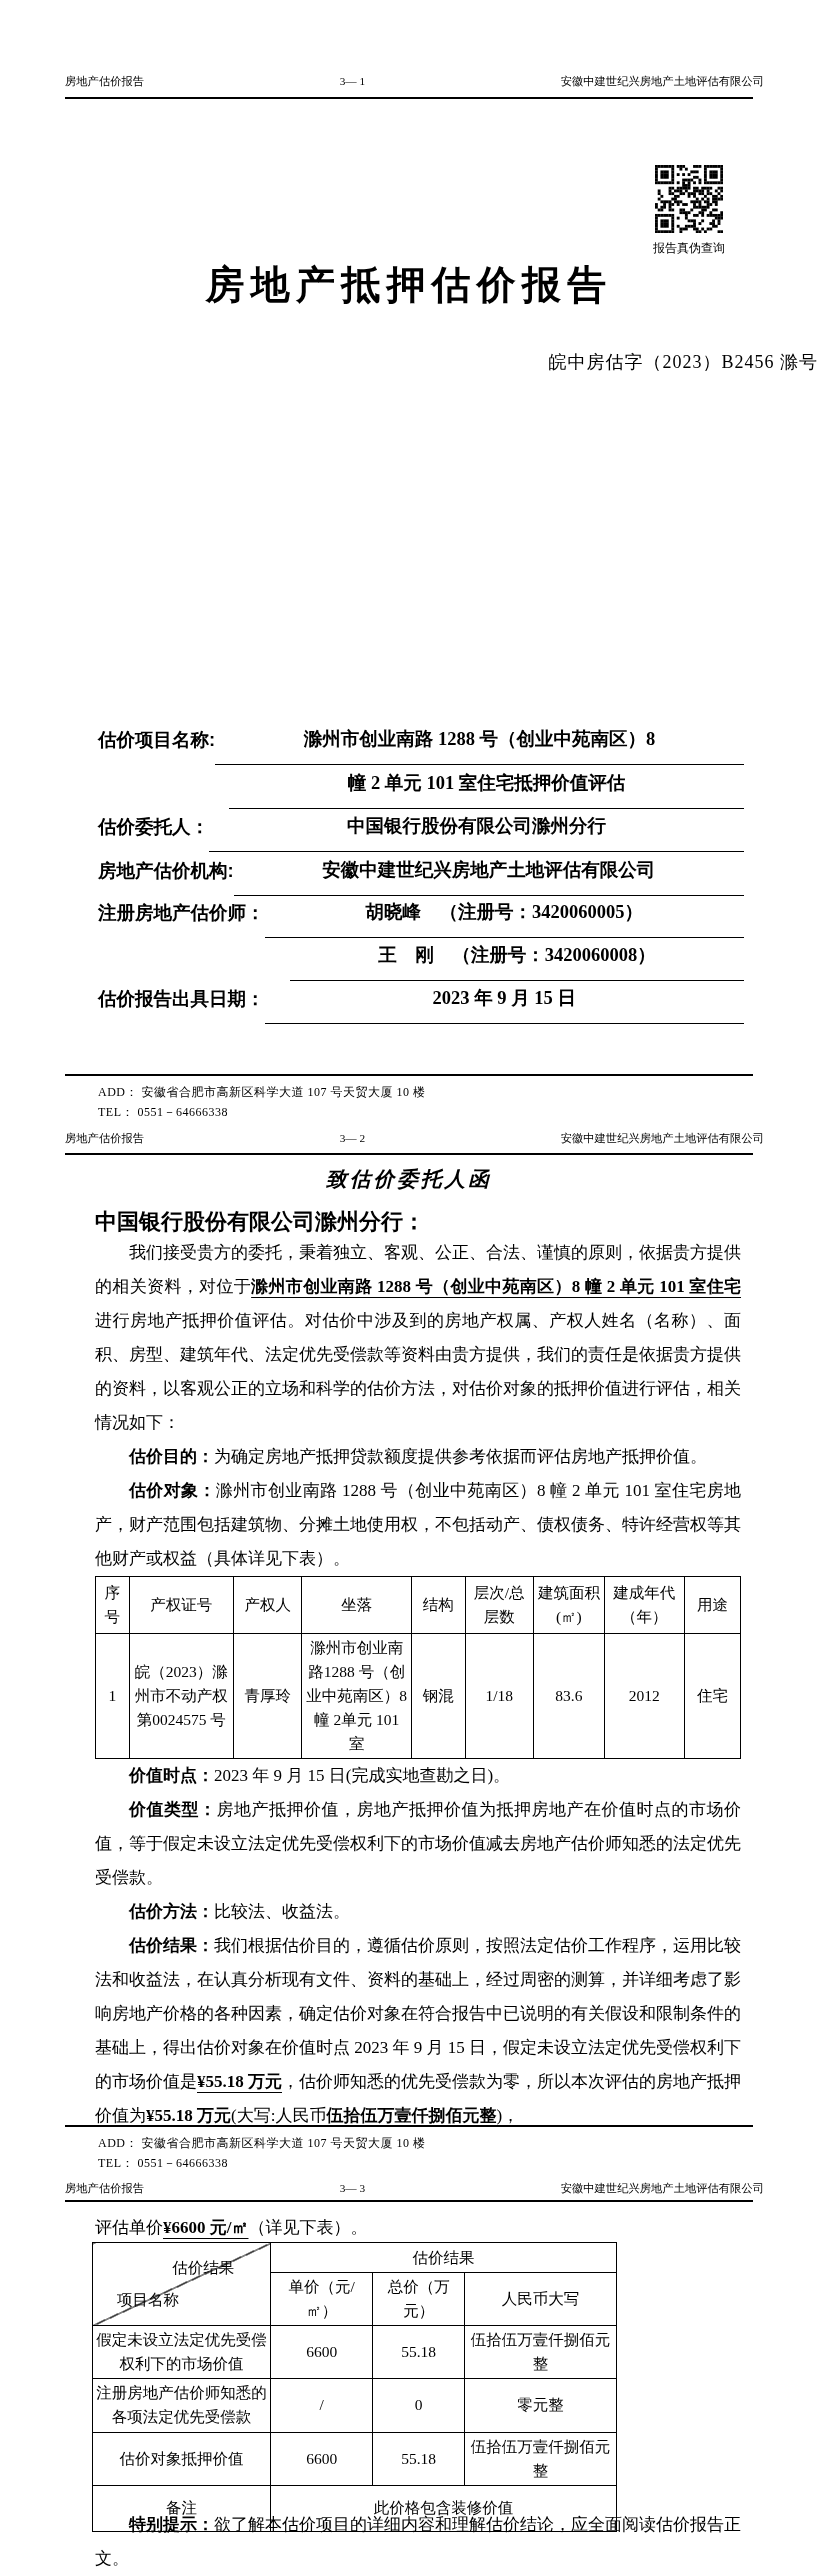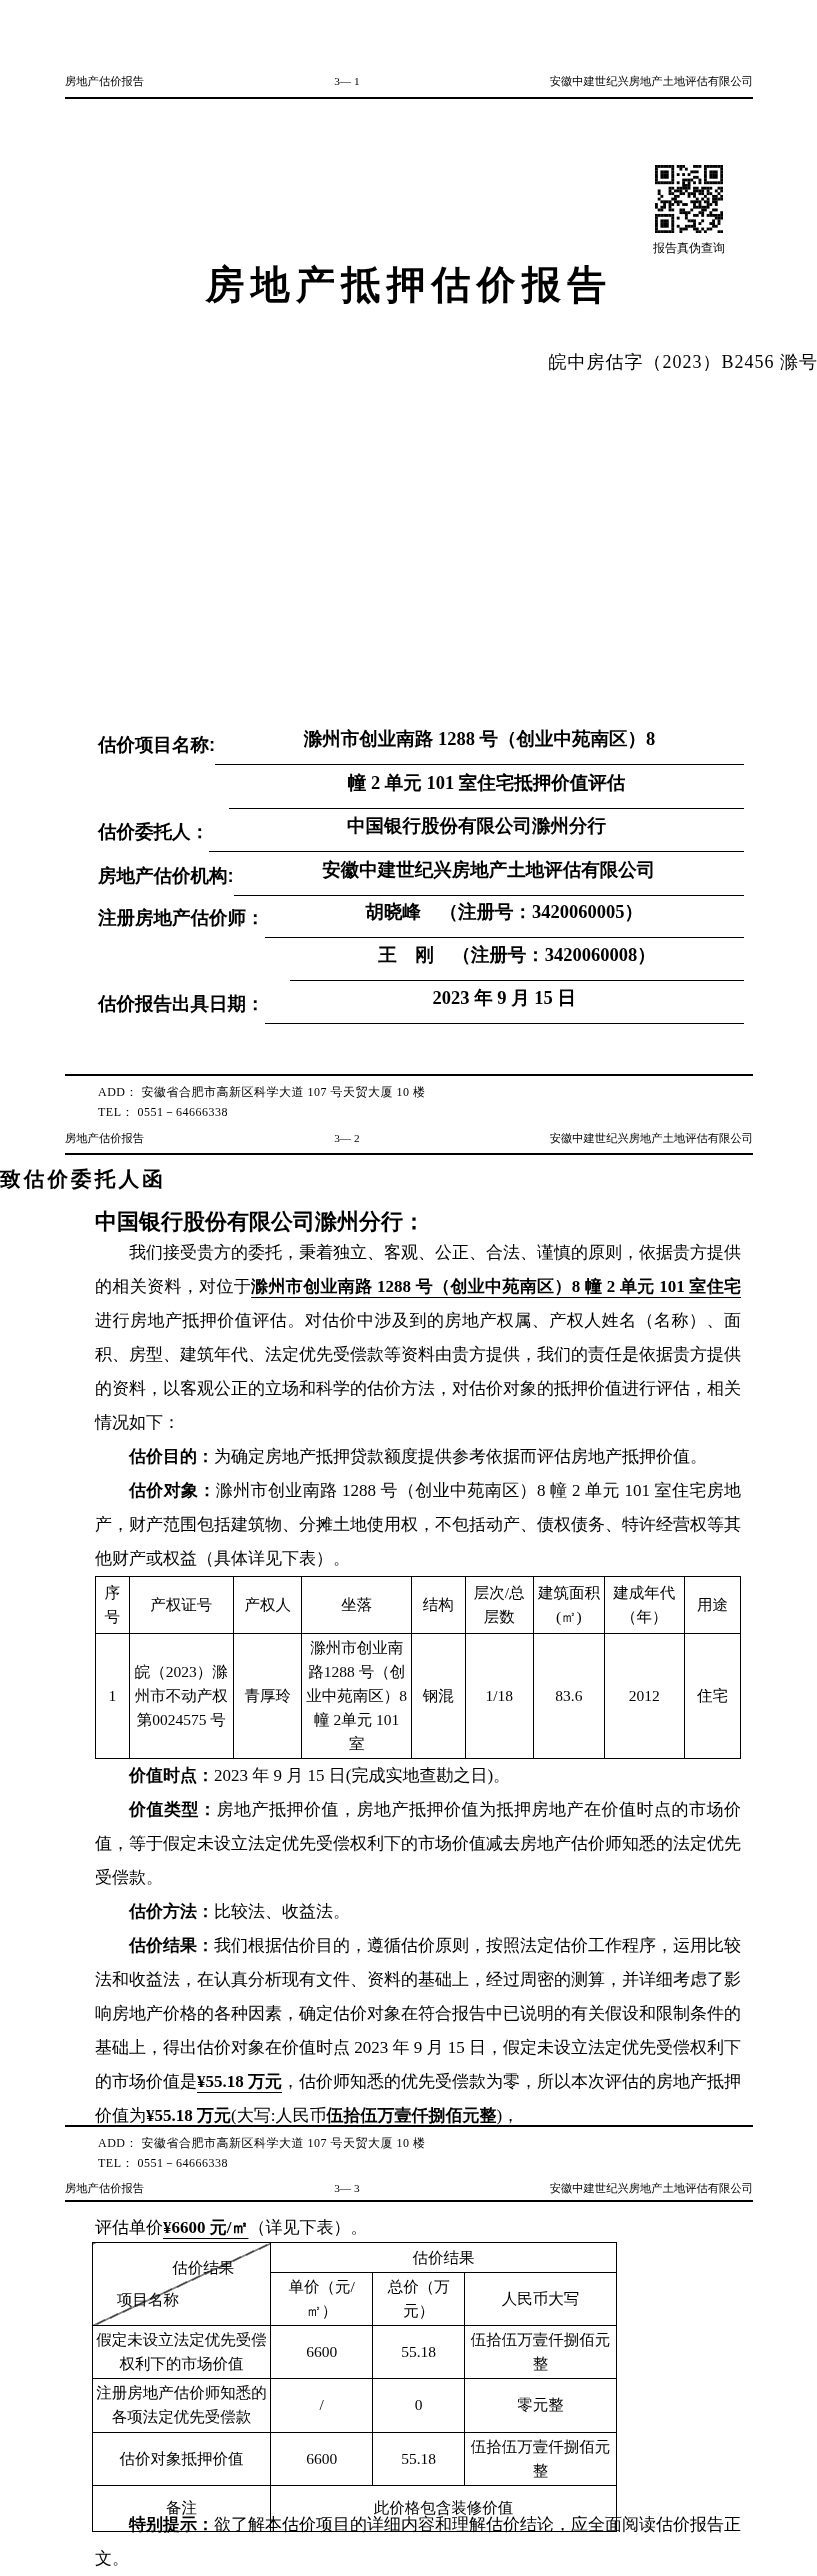--- a/index.html
+++ b/index.html
@@ -1,35 +1,35 @@
 <!DOCTYPE html>
 <html style="font-size:8.2px"><head>
 <meta charset="utf-8">
 <style>
   html,body{margin:0;padding:0;background:#fff;}
   .page{position:relative;width:818px;height:3300px;background:#fff;color:#000;
         font-family:"Liberation Serif",serif;overflow:hidden;}
   .abs{position:absolute;}
   
-  .hdr{left:65px;right:65px;display:flex;justify-content:space-between;align-items:flex-end;
+  .hdr{left:65px;right:54px;display:flex;justify-content:space-between;align-items:flex-end;
        font-size:11.3px;line-height:13.4px;}
   .hdr span{white-space:nowrap;}
   .rule{left:65px;right:65px;height:2.1px;background:#000;}
   .ftxt{left:98px;font-size:12px;line-height:14.4px;letter-spacing:0.5px;white-space:nowrap;}
   
   .qrcap{text-align:center;font-family:"Liberation Sans",sans-serif;font-size:12px;}
   .title{left:0;right:0;text-align:center;font-size:39px;font-weight:bold;letter-spacing:6.2px;}
   .docno{left:0;right:0;text-align:right;font-size:18px;letter-spacing:1px;}
-  .cfield{left:98px;right:74px;display:flex;align-items:center;font-size:18.5px;line-height:25px;}
+  .cfield{left:98px;right:74px;display:flex;align-items:flex-start;font-size:18.5px;line-height:25px;}
   .cfield .lbl{font-family:"Liberation Sans",sans-serif;font-weight:bold;white-space:nowrap;padding-bottom:3.1px;}
   .cfield .sp{flex:0 0 auto;}
   .cfield .val{flex:1;text-align:center;font-weight:bold;border-bottom:1.5px solid #000;padding-bottom:12px;white-space:nowrap;}
   
-  .ltitle{left:0;right:0;text-align:left;font-family:"Liberation Sans",sans-serif;
-          font-weight:bold;font-size:20.6px;letter-spacing:3.1px;}
+  .ltitle{left:0;right:0;text-align:center;font-family:"Liberation Sans",sans-serif;
+          font-weight:bold;font-size:20.6px;letter-spacing:3.1px;font-style:italic;}
   .salut{left:95px;font-family:"Liberation Sans",sans-serif;font-weight:bold;font-size:22px;}
   .flow{left:95px;right:77px;font-size:17px;line-height:34px;text-align:justify;}
   .flow p{margin:0;text-indent:2em;}
   .flow p.noind{text-indent:0;}
   .plabel{font-family:"Liberation Sans",sans-serif;font-weight:bold;}
   .bu{font-weight:bold;text-decoration:underline;text-underline-offset:4.6px;text-decoration-thickness:1.3px;}
   
   table{width:100%;border-collapse:collapse;table-layout:fixed;}
   td,th{border:1px solid #000;text-align:center;vertical-align:middle;
         font-size:15.5px;font-weight:normal;line-height:24px;padding:2.1px 3.1px;word-break:break-all;}

